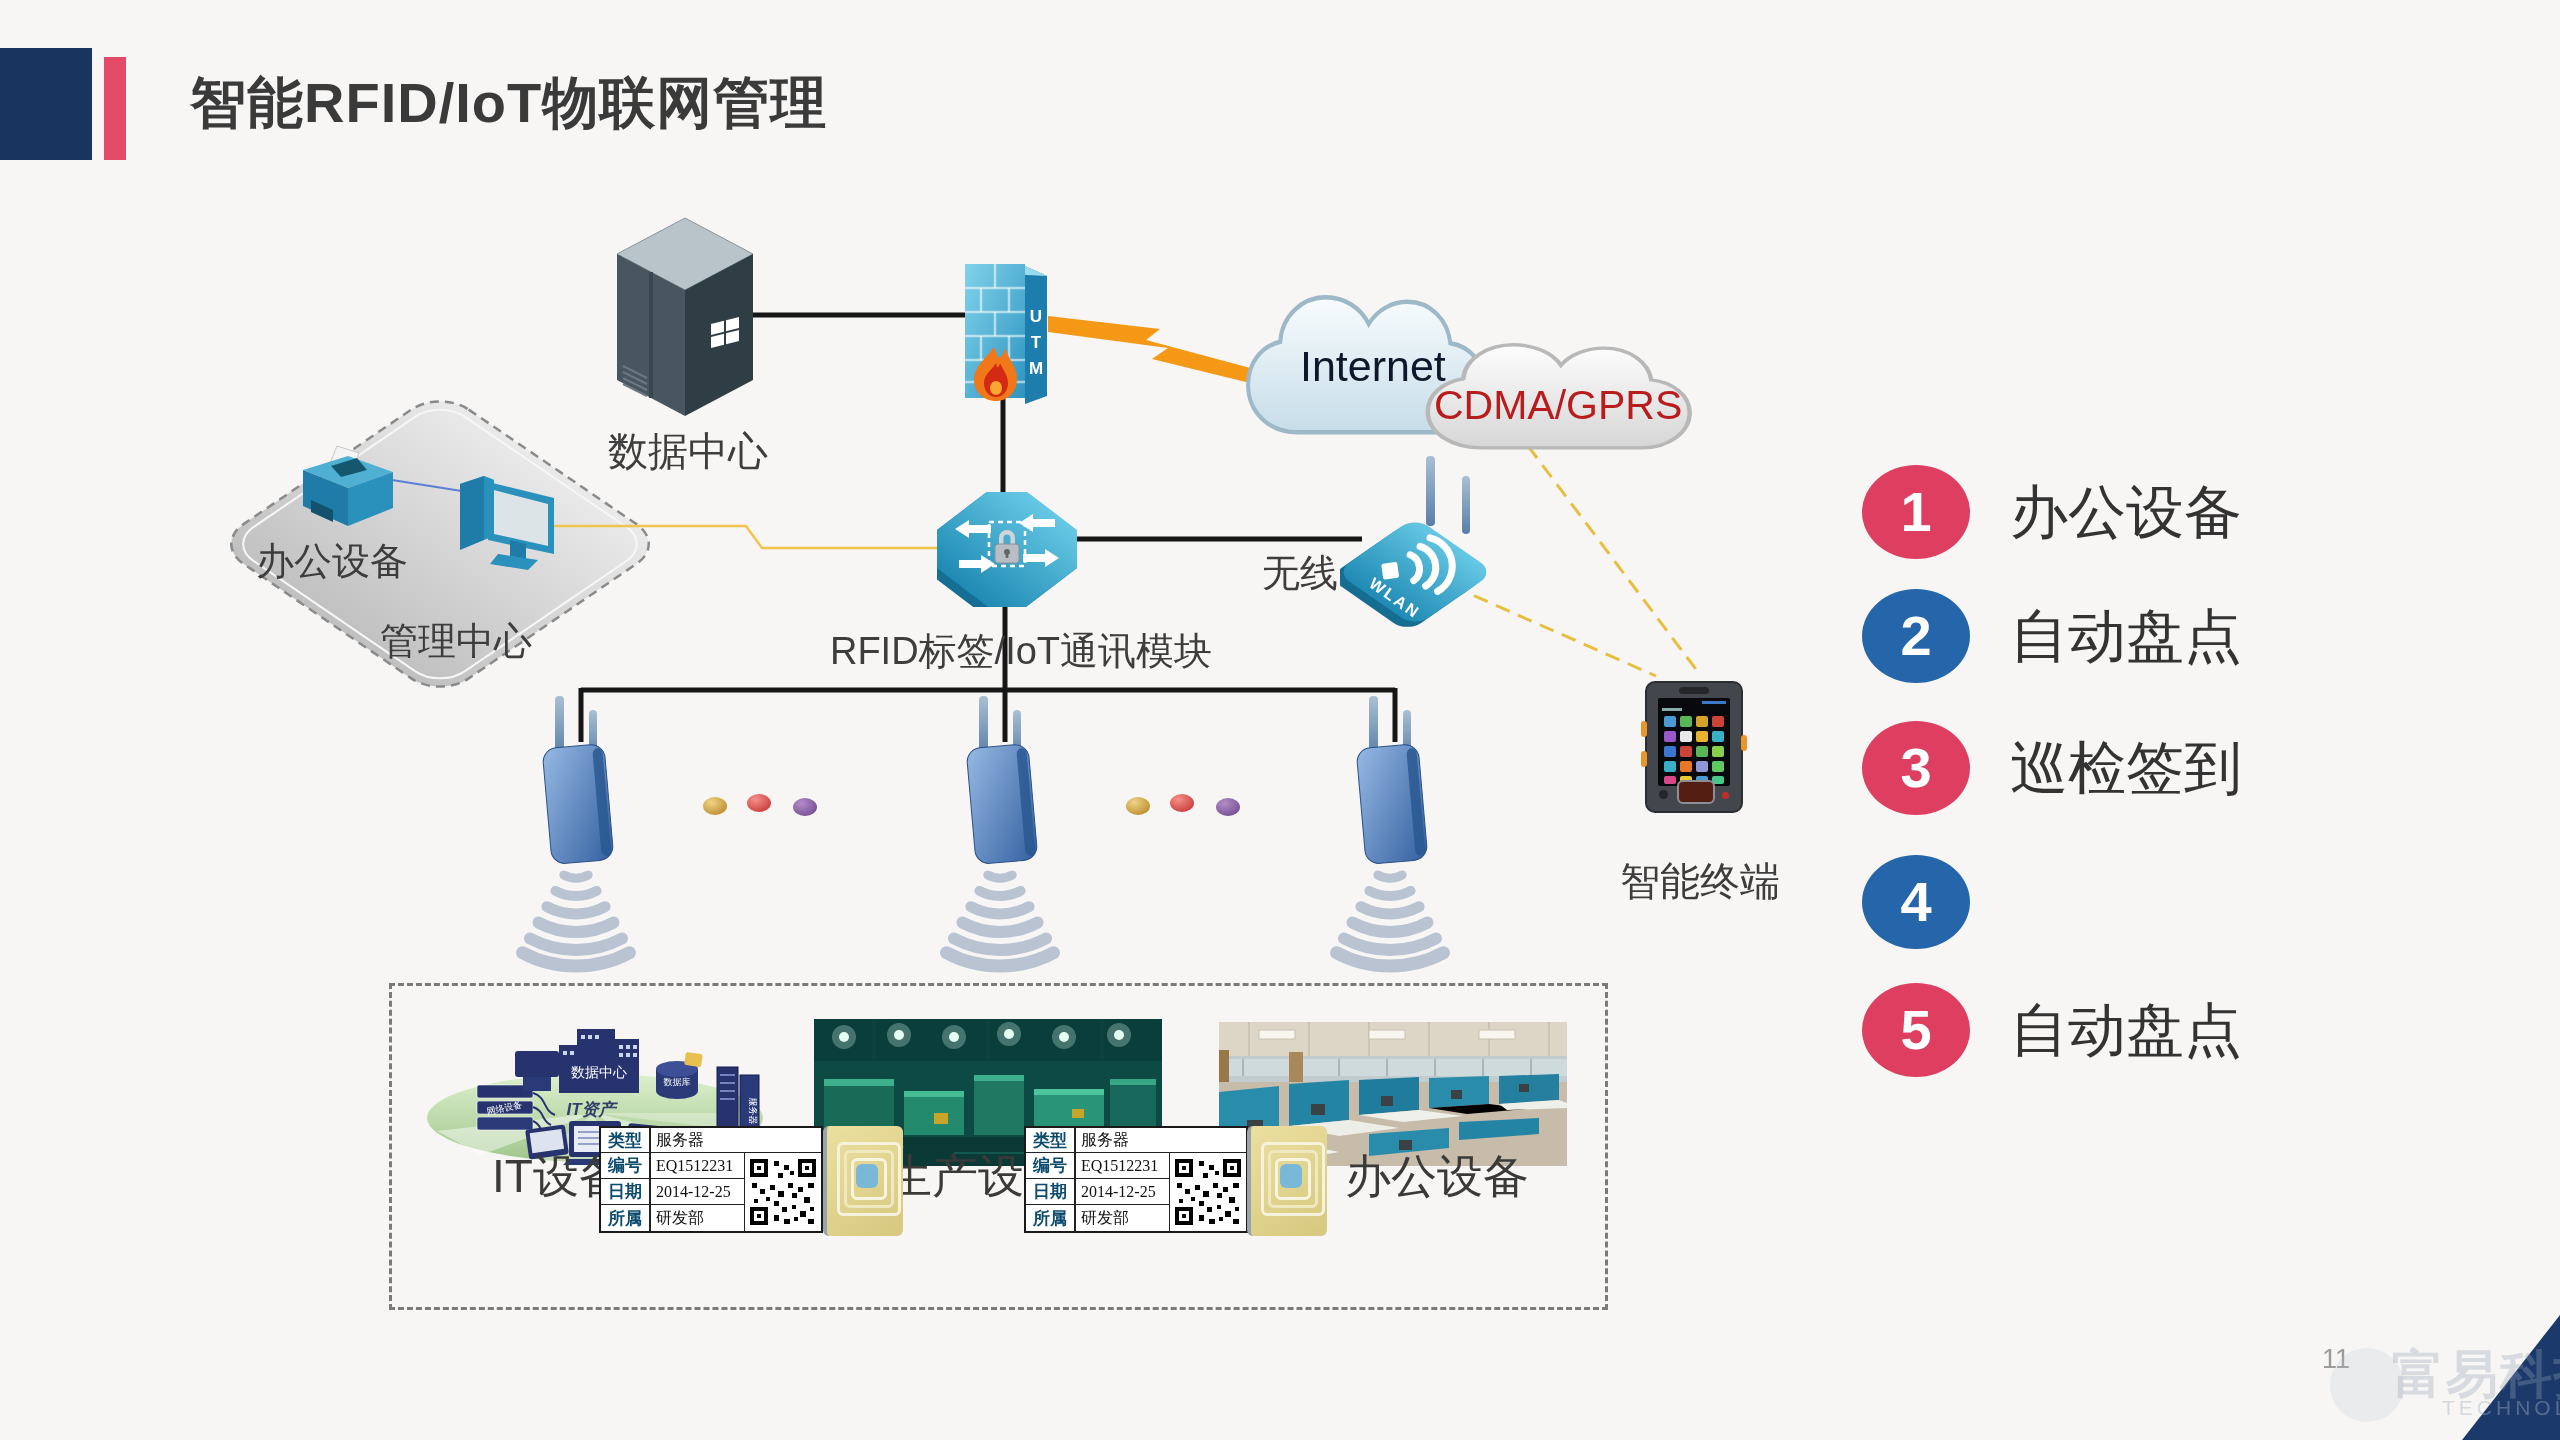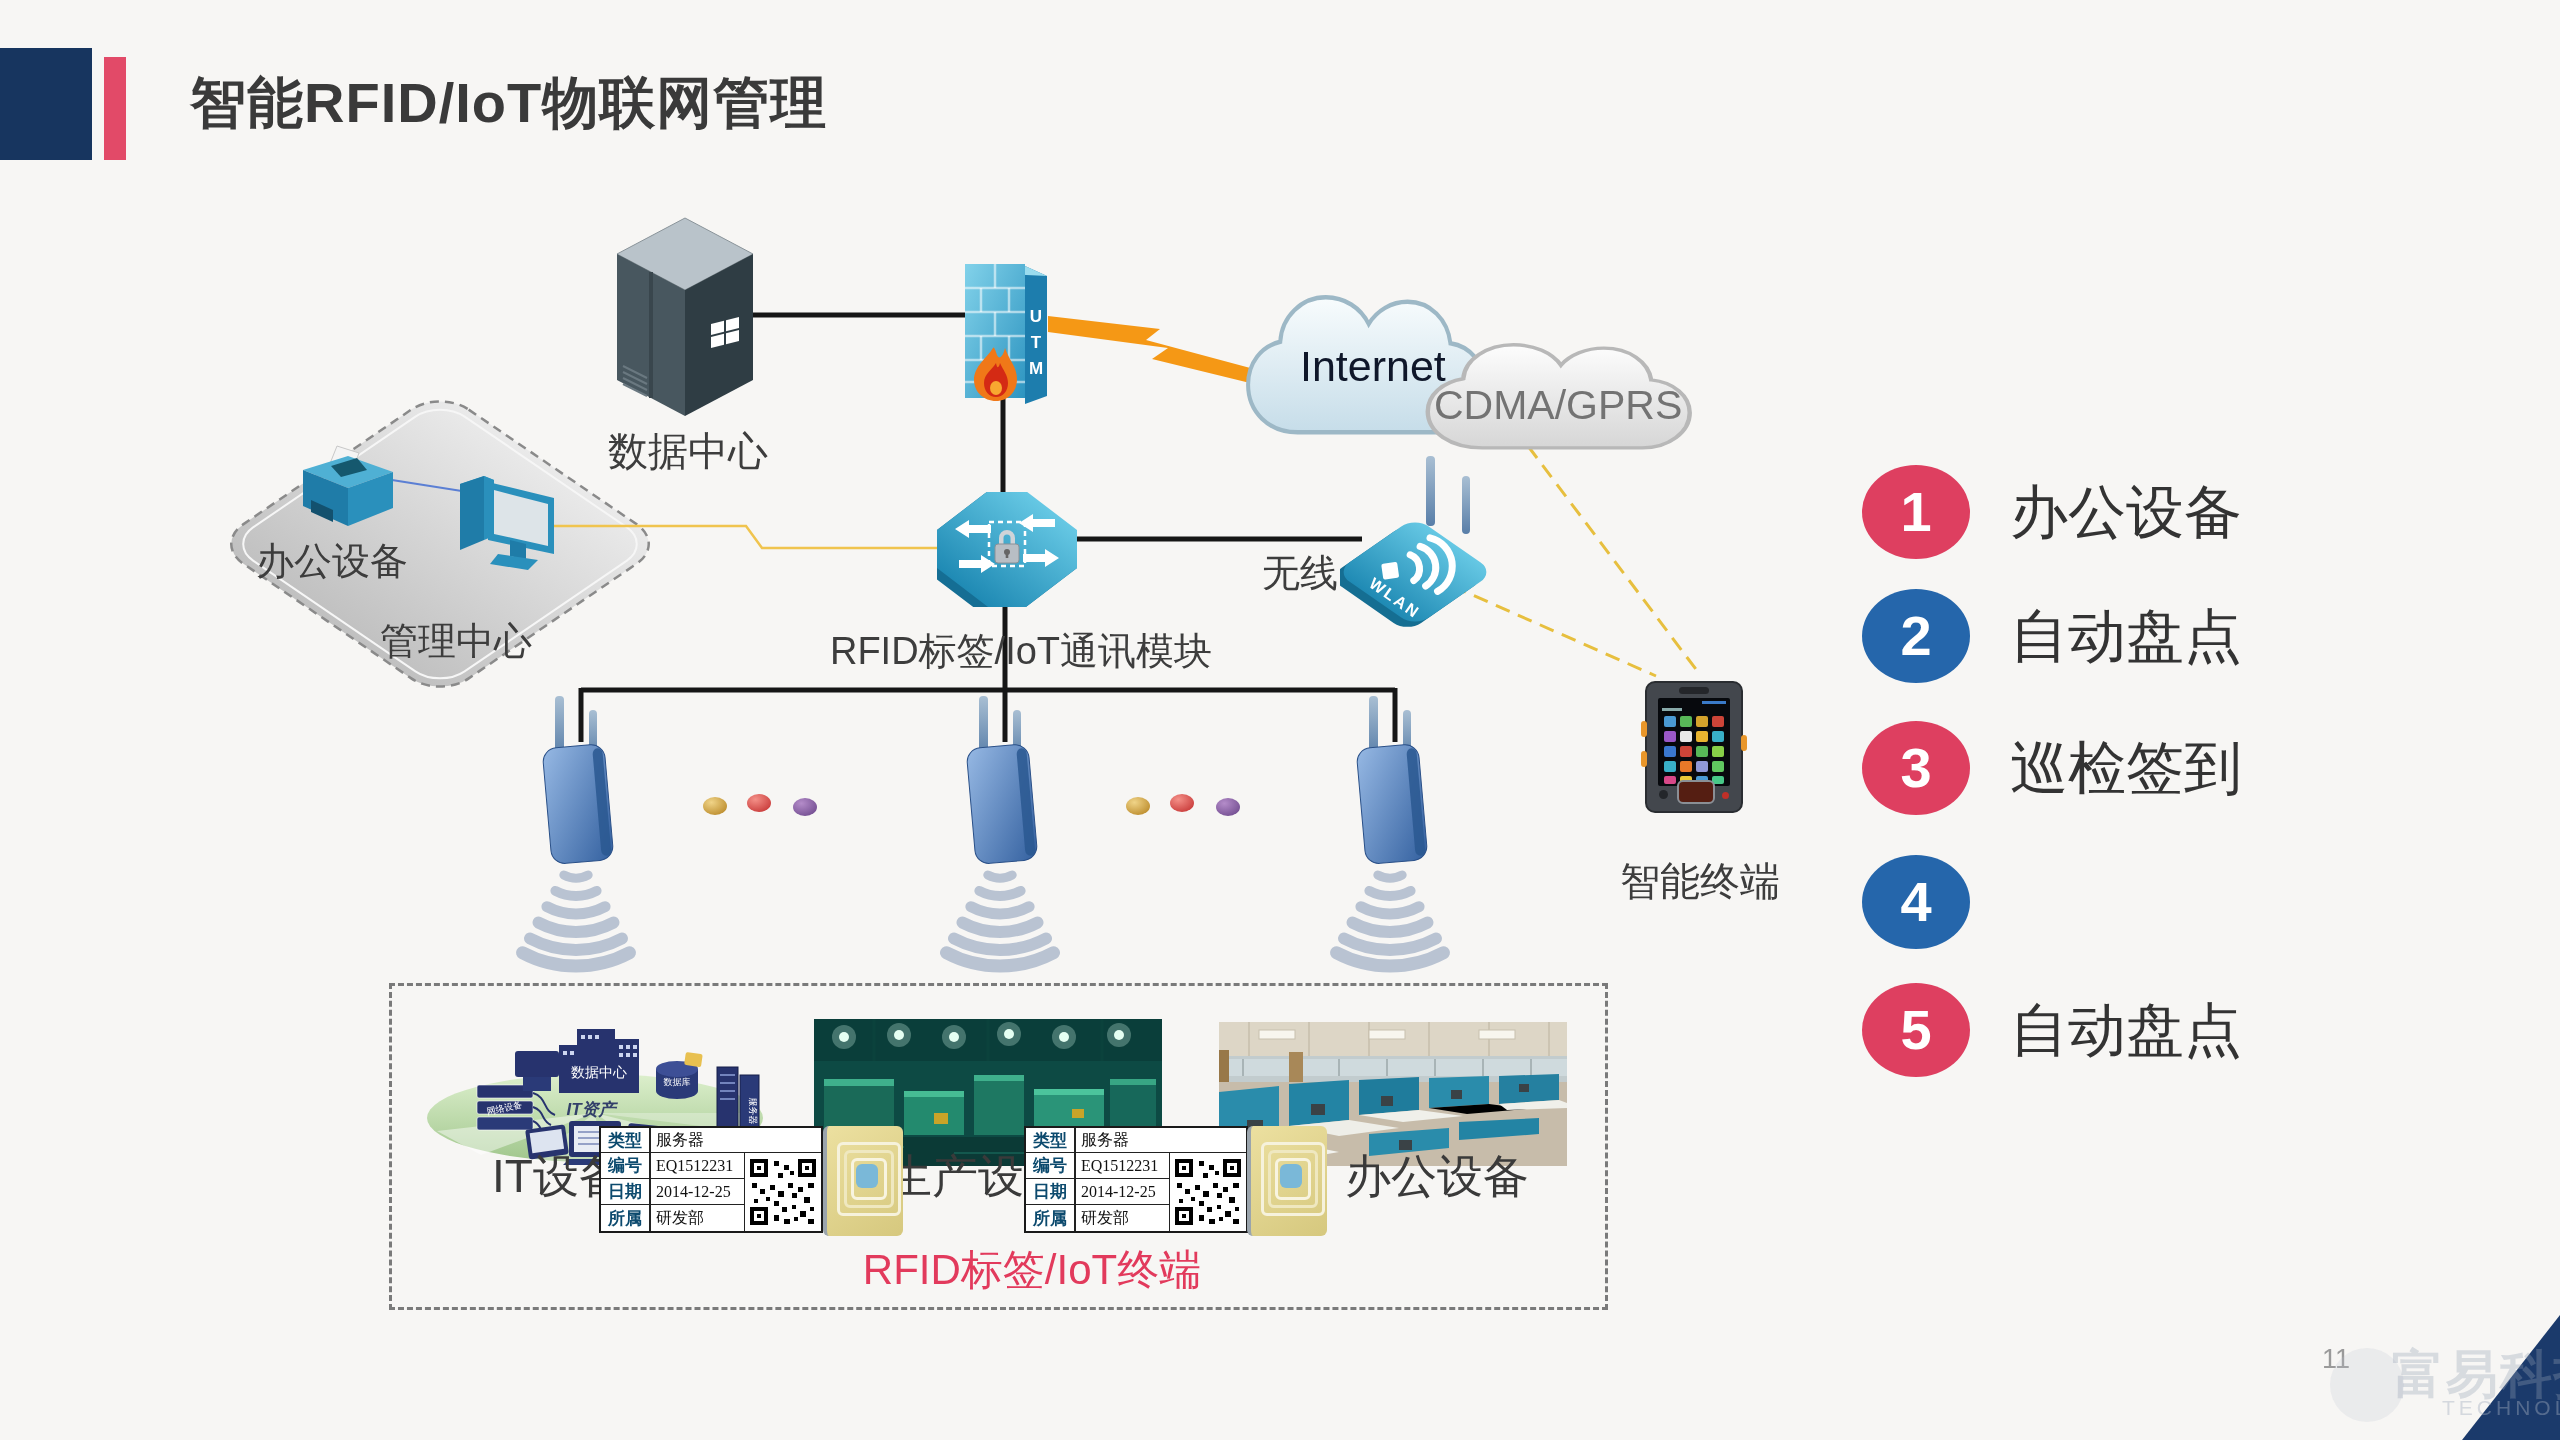--- a/index.html
+++ b/index.html
@@ -19,21 +19,21 @@
   .center{text-align:center;}
   
   #lines-under{left:0;top:0;z-index:1;}
   #mgmt-diamond{left:205px;top:383px;z-index:2;}
   #lines-over{left:0;top:0;z-index:3;}
   .node{z-index:4;}
   
   #internet-cloud{left:1232px;top:278px;z-index:4;}
   #cdma-cloud{left:1410px;top:330px;z-index:5;}
   #internet-label{left:1300px;top:342px;font-size:43px;color:#0f172a;z-index:4;}
-  #cdma-label{left:1434px;top:382px;font-size:41px;color:#737373;z-index:6;}
+  #cdma-label{left:1434px;top:382px;font-size:41px;color:#b91c1c;z-index:6;}
   
   .feature-row{position:absolute;left:1862px;width:600px;height:94px;z-index:6;}
   .feature-num{display:inline-block;width:108px;height:94px;border-radius:50%;
     color:#fff;font-size:56px;font-weight:700;text-align:center;line-height:94px;vertical-align:middle;}
   .feature-label{position:absolute;left:148px;top:0;height:94px;line-height:94px;
     font-size:58px;color:#333;font-weight:500;white-space:nowrap;}
   
   #bottom-box{left:389px;top:983px;width:1219px;height:327px;border:3px dashed #7a7a7a;box-sizing:border-box;z-index:5;}
   #bottom-box .photo{position:absolute;z-index:1;}
   .cat-label{position:absolute;top:160px;font-size:46px;color:#3a3a3a;white-space:nowrap;z-index:2;}
@@ -680,20 +680,19 @@
     <div class="v" style="border-bottom:none">研发部</div>
   </div>
 
   <div class="rfid-photo" style="left:855px">
     <div class="ring" style="left:10px;top:16px;width:58px;height:68px;border:3px solid #f6f2dc"></div>
     <div class="ring" style="left:17px;top:24px;width:44px;height:52px;border:3px solid #efe8c0"></div>
     <div class="ring" style="left:24px;top:32px;width:30px;height:36px;border:3px solid #f8f4e0"></div>
     <div class="ring" style="left:29px;top:38px;width:22px;height:24px;background:#7ab8d8"></div>
   </div>
 
-  <div id="rfid-caption">RFID标签/IoT终端</div>
 </div>
 
 <div class="abs" id="page-number">11</div>
 <div class="abs" id="corner-triangle"></div>
 <div class="abs" id="wm-logo"></div>
 <div class="abs" id="wm-cn">富易科技</div>
 <div class="abs" id="wm-en">TECHNOLOGY</div>
 
 </body></html>

